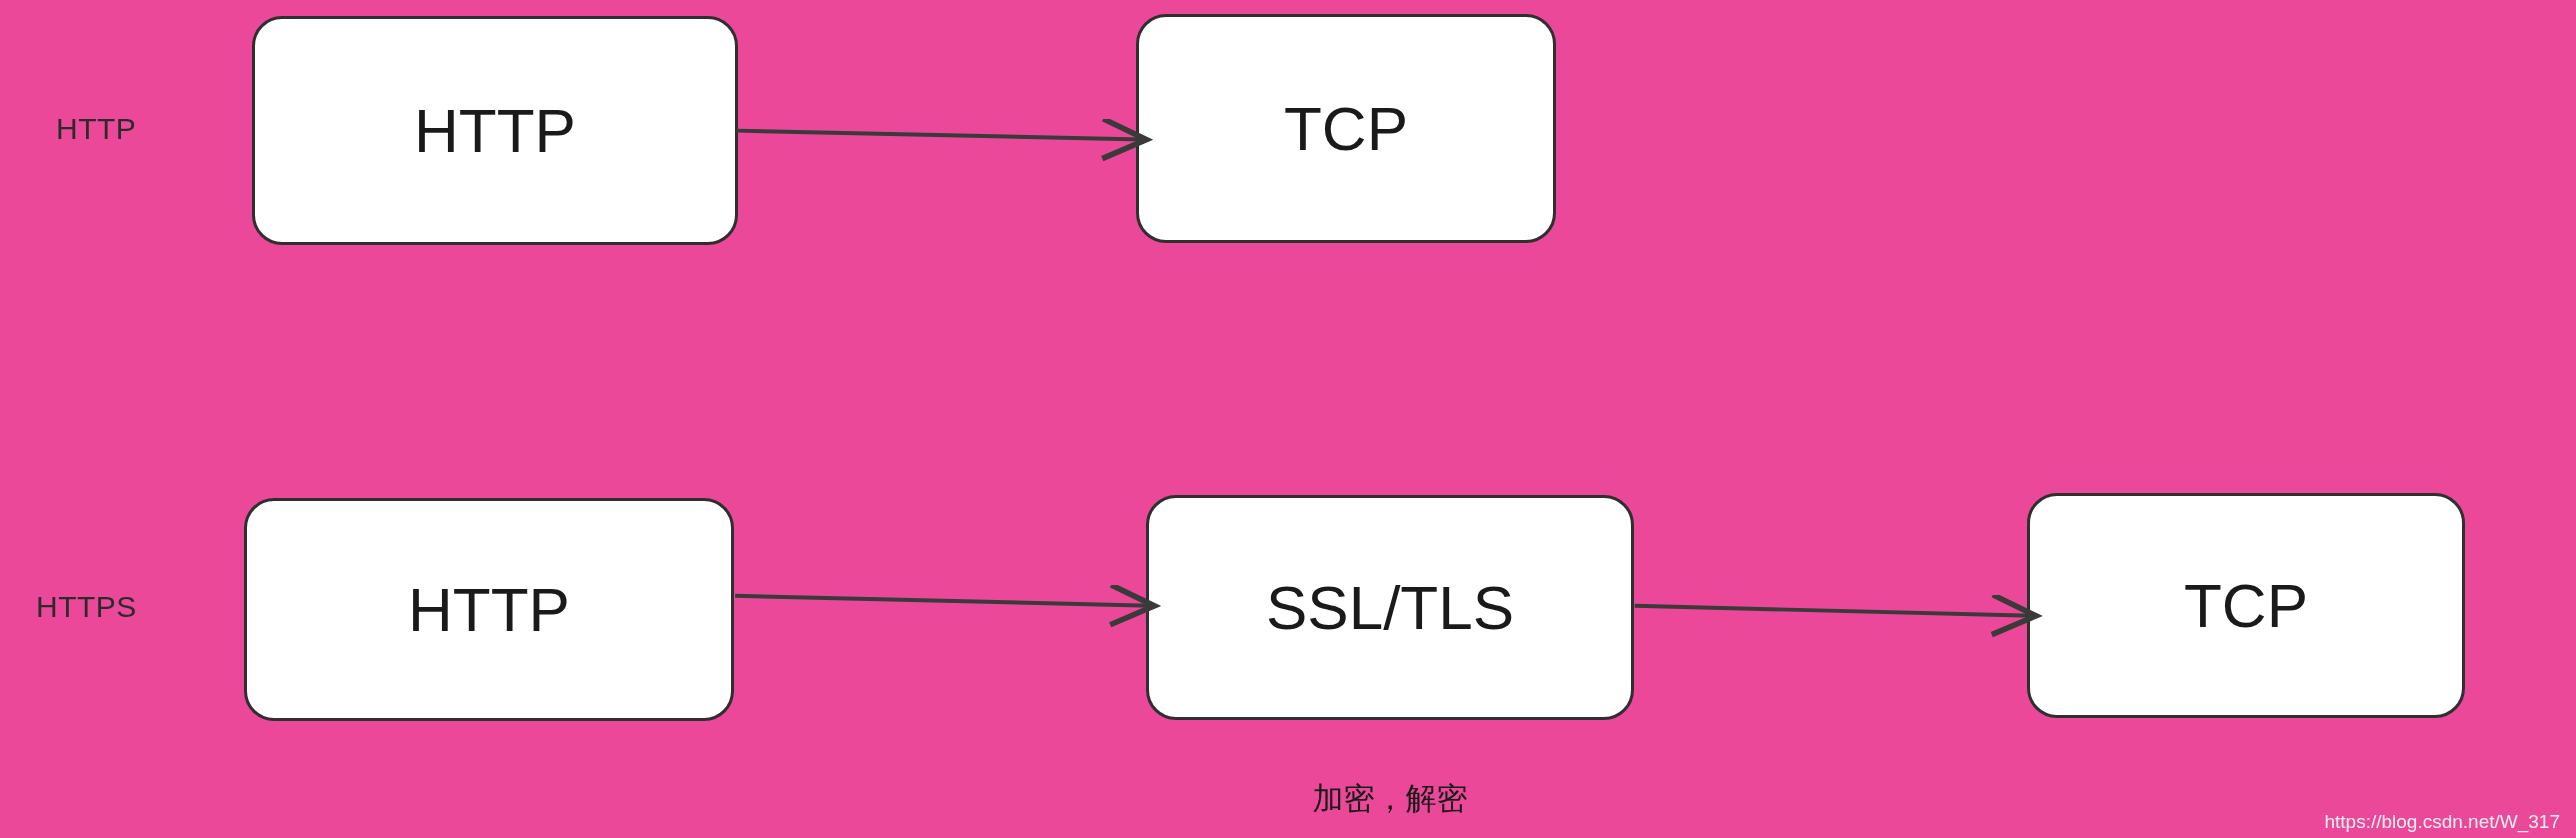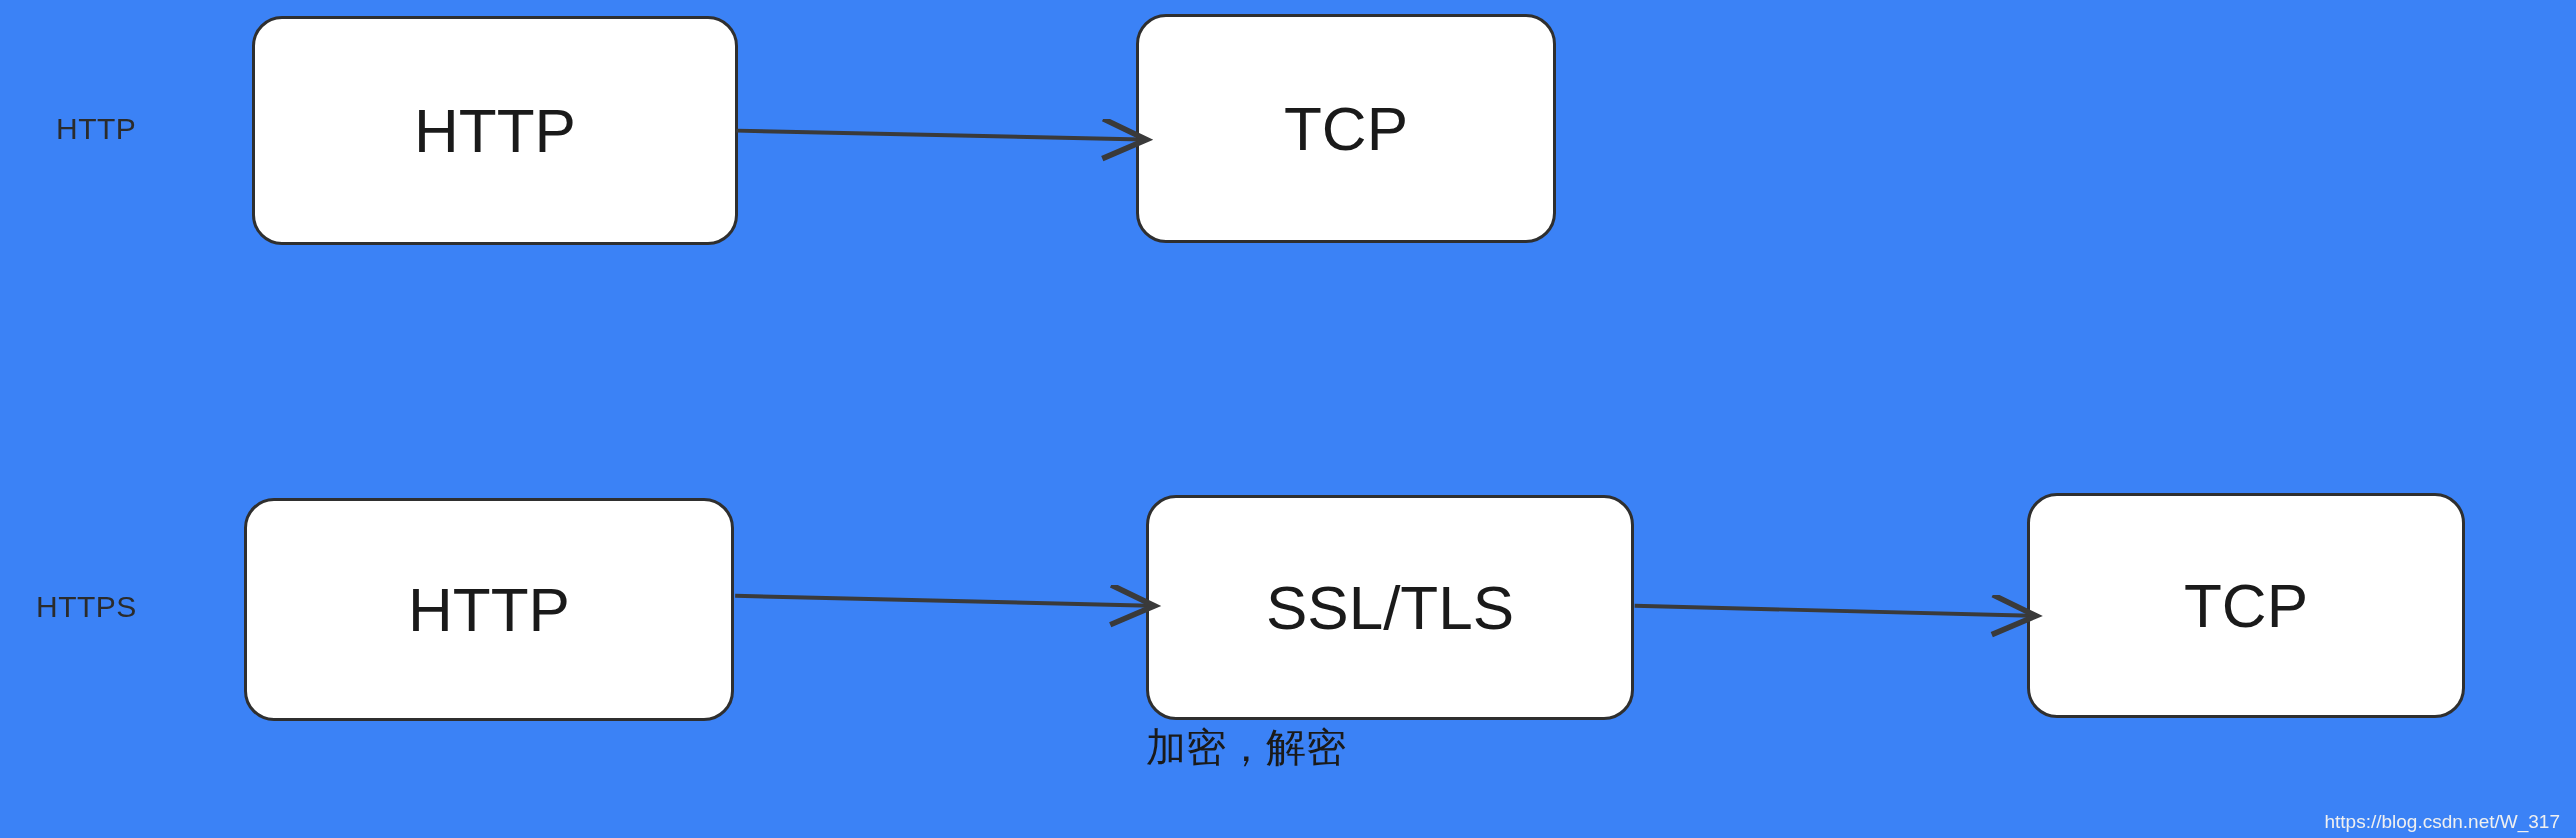--- a/index.html
+++ b/index.html
@@ -8,21 +8,21 @@
     padding: 0;
     background: #ffffff;
   }
   body {
     font-family: "Liberation Sans", "DejaVu Sans", sans-serif;
   }
   #canvas {
     position: relative;
     width: 2576px;
     height: 839px;
-    background: #3b82f6;
+    background: #ec4899;
     overflow: hidden;
   }
   
   .row-label {
     position: absolute;
     color: #2b2b2b;
     font-size: 30px;
     letter-spacing: 0.5px;
     font-family: "Liberation Sans", "DejaVu Sans", sans-serif;
     white-space: nowrap;
@@ -62,23 +62,24 @@
     top: 0;
     width: 2576px;
     height: 839px;
     pointer-events: none;
   }
 
   
   #caption-encrypt {
     position: absolute;
     left: 1146px;
-    top: 720px;
+    top: 778px;
     width: 488px;
-    font-size: 40px;
+    text-align: center;
+    font-size: 31px;
     color: #1a1a1a;
     font-family: "Liberation Sans", "DejaVu Sans", sans-serif;
     white-space: nowrap;
   }
 
   
   #watermark {
     position: absolute;
     right: 16px;
     bottom: 6px;

